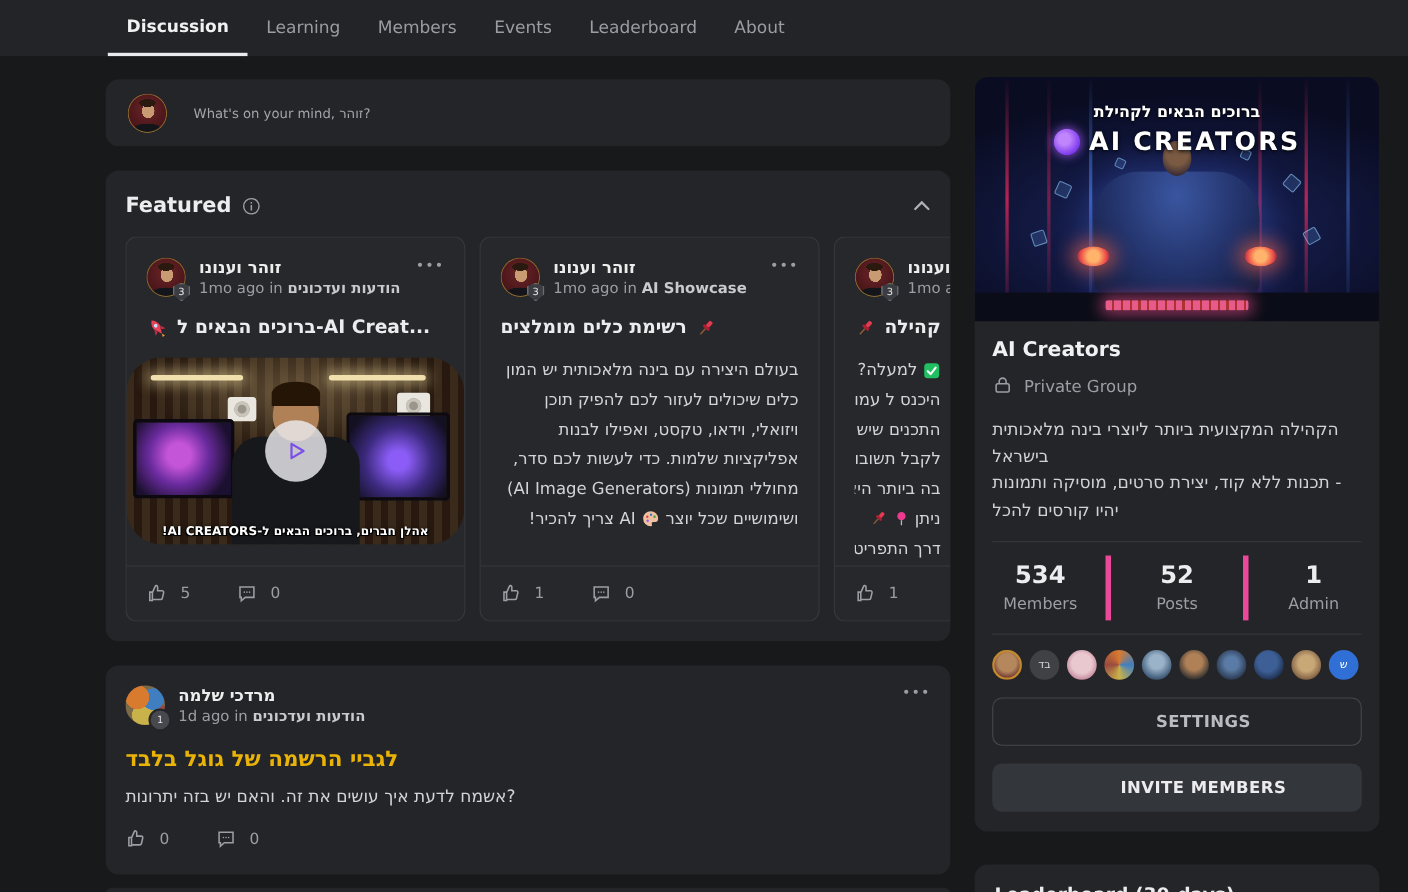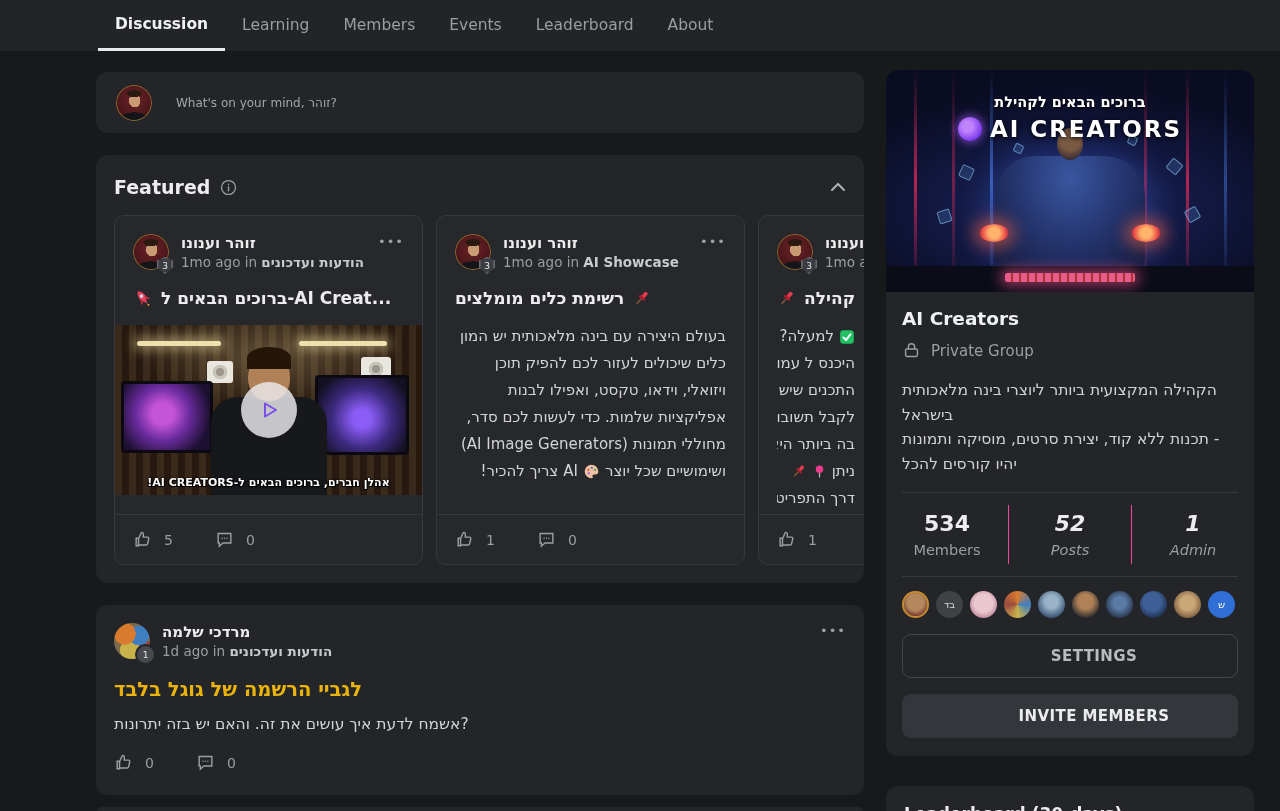--- a/index.html
+++ b/index.html
@@ -70,20 +70,21 @@
     border-top:1px solid #36383c; display:flex; align-items:center; padding:0 18px;
     color:#9b9ea3; font-size:14px; }
   .act { display:flex; align-items:center; gap:12px; cursor:pointer; }
   .act + .act { margin-left:42px; }
 
   
   .vthumb { position:relative; margin:14px -18px 0 -18px; height:170px; overflow:hidden;
     background:
       radial-gradient(ellipse 60% 45% at 50% 18%, rgba(255,225,160,.25), rgba(0,0,0,0) 70%),
       repeating-linear-gradient(90deg, #3a2a1b 0 7px, #27190f 7px 14px);
+    border-radius: 32px;
   }
   .ledbar { position:absolute; height:5px; background:#efe0ae; border-radius:3px;
     box-shadow:0 0 12px 4px rgba(240,220,160,.5); top:16px; }
   .speaker { position:absolute; background:#e9e6df; border-radius:3px; }
   .speaker i { position:absolute; left:50%; top:50%; transform:translate(-50%,-50%);
     width:14px; height:14px; border-radius:50%; background:#8a8necd; background:#9a968c;
     box-shadow:inset 0 0 0 3px #c9c5ba; }
   .monitor { position:absolute; background:#141019; border:3px solid #0c0a10; border-radius:4px; }
   .mon-l { left:6px; top:56px; width:92px; height:72px;
     background:radial-gradient(circle at 45% 45%, #c454d8 0 18%, #6a2b9e 45%, #1c1030 80%); }
@@ -145,21 +146,21 @@
     background:radial-gradient(circle at 40% 40%, #c084fc 0 25%, #7c3aed 70%, #4c1d95 100%);
     box-shadow:0 0 8px 2px rgba(170,90,250,.6); }
 
   .ginfo { padding:16px 16px 0 16px; }
   .gname { color:#f0f1f2; font-size:18.5px; font-weight:bold; }
   .gpriv { margin-top:12px; display:flex; align-items:center; gap:10px; color:#9b9ea3; font-size:15px; }
   .gdesc { margin-top:18px; color:#d0d2d5; font-size:15.5px; line-height:24.5px; }
   .gdivider { margin-top:16px; border-top:1px solid #37393d; }
   .stats { display:flex; padding:12px 0; }
   .stat { flex:1; text-align:center; padding:6px 0; }
-  .stat + .stat { border-left:1px solid #ec4899;font-style:italic; }
+  .stat + .stat { border-left:5px solid #ec4899; }
   .stat .v { color:#ededef; font-size:22px; font-weight:bold; }
   .stat .l { margin-top:6px; color:#9b9ea3; font-size:14.5px; }
   .avrow { display:flex; gap:7px; padding:14px 16px 0 16px; }
   .av { width:27px; height:27px; border-radius:50%; flex-shrink:0; cursor:pointer;
     display:flex; align-items:center; justify-content:center; font-size:10px; color:#d6d8db; }
   .av1 { background:radial-gradient(circle at 50% 42%, #b4875d 0 40%, #5d2023 75%); box-shadow:inset 0 0 0 2px #c08b2e; }
   .av2 { background:#3f4145; }
   .av3 { background:radial-gradient(circle at 50% 45%, #e9c8cf 0 45%, #b06a85 90%); }
   .av4 { background:conic-gradient(#d97b2f, #3f7fc1, #c9b24a, #9a4a3f, #d97b2f); }
   .av5 { background:radial-gradient(circle at 50% 40%, #9bb3c9 0 30%, #44607e 70%, #22303e 100%); }

